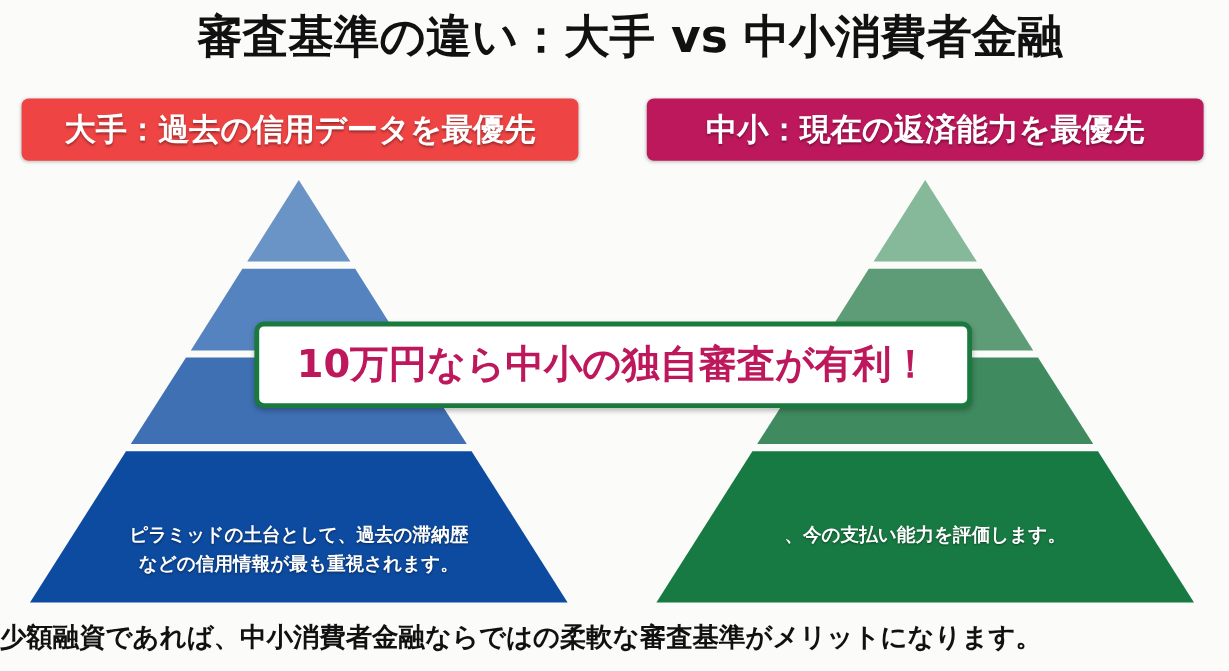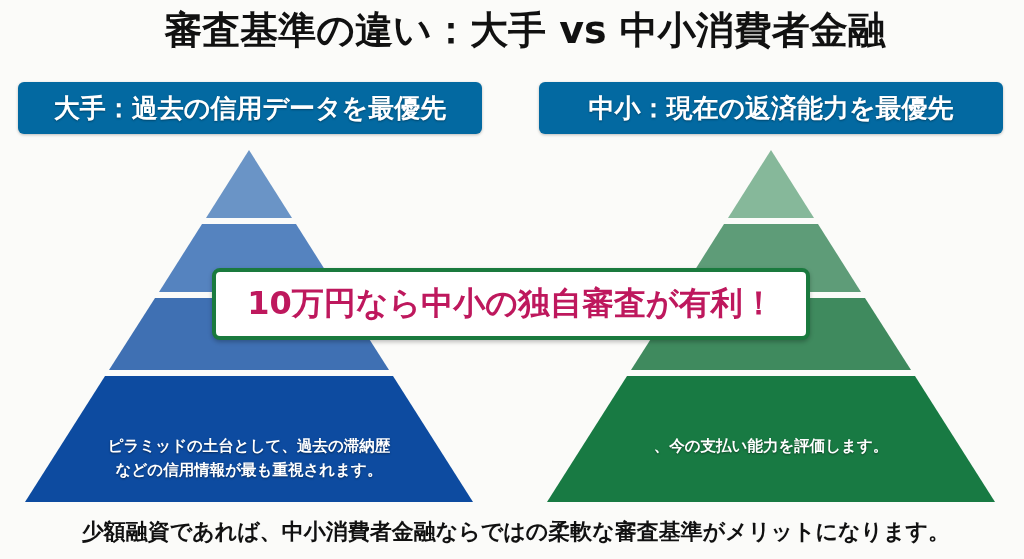--- a/index.html
+++ b/index.html
@@ -37,26 +37,26 @@
     font-weight: bold;
     display: flex;
     align-items: center;
     justify-content: center;
     box-shadow: 0 1px 3px rgba(0,0,0,0.25);
     text-shadow: 0 1px 2px rgba(0,0,0,0.35);
   }
   .header-left {
     left: 18px;
     width: 464px;
-    background: #0369a1;
+    background: #ef4444;
   }
   .header-right {
     left: 539px;
     width: 464px;
-    background: #0369a1;
+    background: #be185d;
   }
   svg.pyr {
     position: absolute;
     left: 0;
     top: 0;
   }
   .callout {
     position: absolute;
     left: 212px;
     top: 268px;
@@ -90,21 +90,21 @@
   .base-text-right {
     left: 585px;
     top: 434px;
     width: 372px;
   }
   .footer {
     position: absolute;
     left: 0;
     top: 512px;
     width: 950px;
-    text-align: right;
+    text-align: left;
     font-size: 22px;
     font-weight: bold;
     color: #111111;
     line-height: 40px;
   }
 </style>
 </head>
 <body>
 
 <div class="title">審査基準の違い：大手 vs 中小消費者金融</div>

